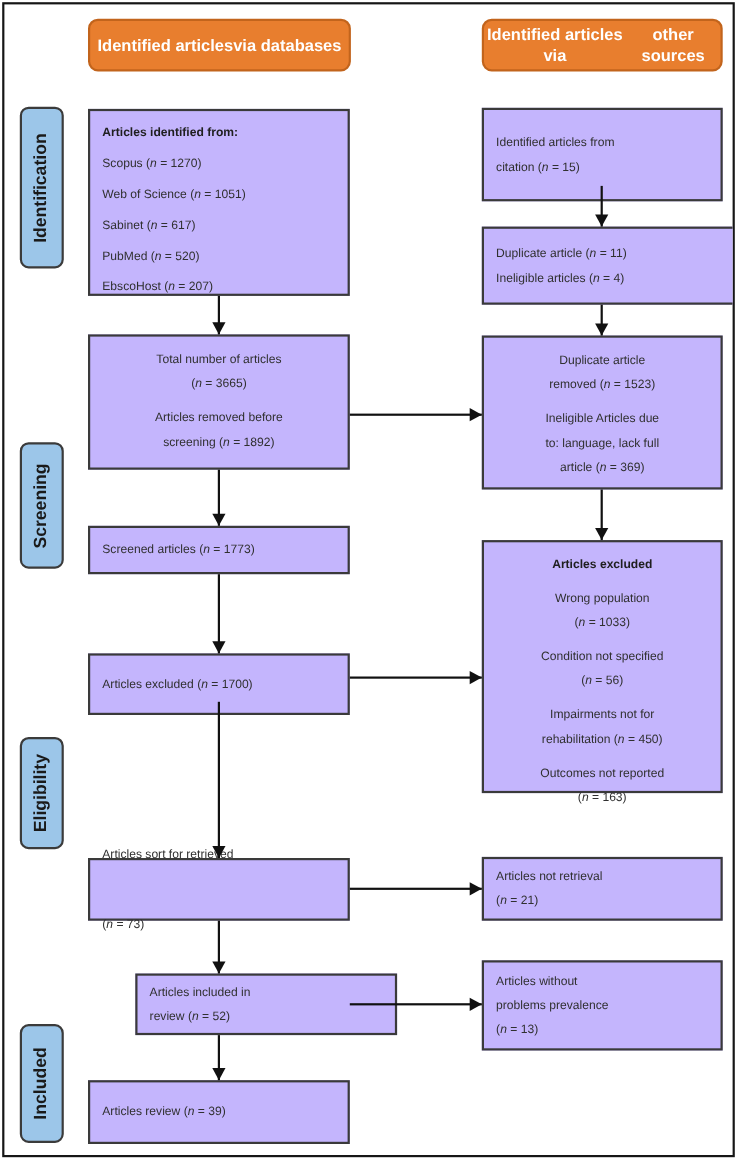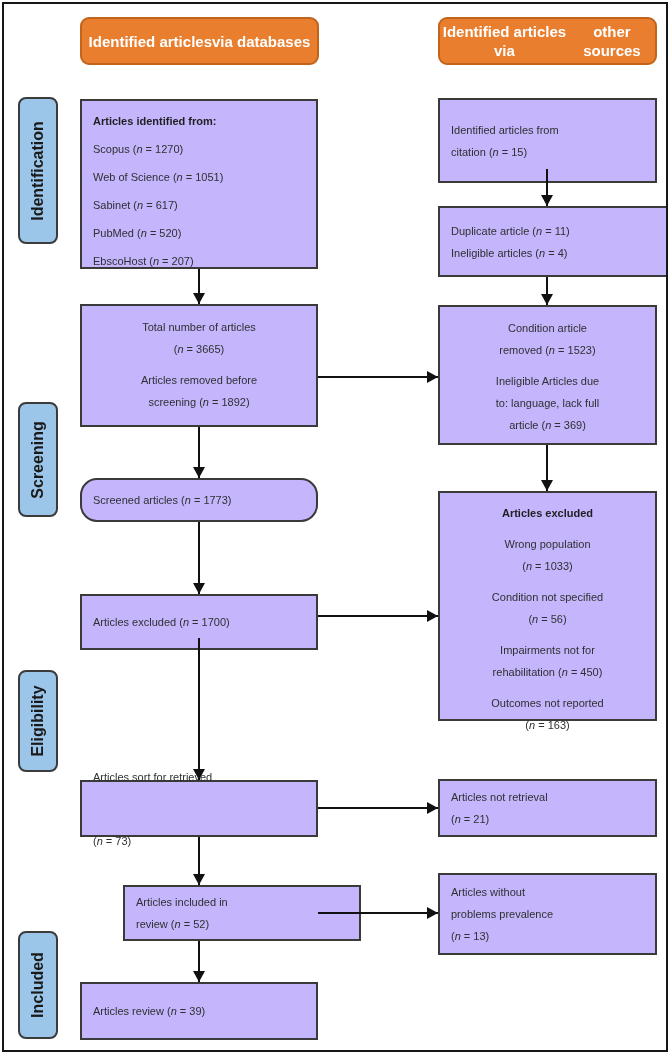--- a/index.html
+++ b/index.html
@@ -146,21 +146,21 @@
     <div class="para">
       <div class="line">Total number of articles</div>
       <div class="line">(<i>n</i> = 3665)</div>
     </div>
     <div class="para">
       <div class="line">Articles removed before</div>
       <div class="line">screening (<i>n</i> = 1892)</div>
     </div>
   </div>
 
-  <div class="box center" style="left:76px; top:474px; width:238px; height:44px;border-radius:17px;">
+  <div class="box center" style="left:76px; top:474px; width:238px; height:44px;">
     <div class="line">Screened articles (<i>n</i> = 1773)</div>
   </div>
 
   <div class="box center" style="left:76px; top:590px; width:238px; height:56px;">
     <div class="line">Articles excluded (<i>n</i> = 1700)</div>
   </div>
 
   <div class="box center" style="left:76px; top:776px; width:238px; height:57px;gap:42px;">
     <div class="line">Articles sort for retrieved</div>
     <div class="line">(<i>n</i> = 73)</div>
@@ -180,21 +180,21 @@
     <div class="line">citation (<i>n</i> = 15)</div>
   </div>
 
   <div class="box center" style="left:434px; top:202px; width:262px; height:71px;">
     <div class="line">Duplicate article (<i>n</i> = 11)</div>
     <div class="line">Ineligible articles (<i>n</i> = 4)</div>
   </div>
 
   <div class="box" style="left:434px; top:301px; width:219px; height:140px; padding-top:10px;">
     <div class="para">
-      <div class="line">Condition article</div>
+      <div class="line">Duplicate article</div>
       <div class="line">removed (<i>n</i> = 1523)</div>
     </div>
     <div class="para">
       <div class="line">Ineligible Articles due</div>
       <div class="line">to: language, lack full</div>
       <div class="line">article (<i>n</i> = 369)</div>
     </div>
   </div>
 
   <div class="box" style="left:434px; top:487px; width:219px; height:230px; padding-top:9px;">

